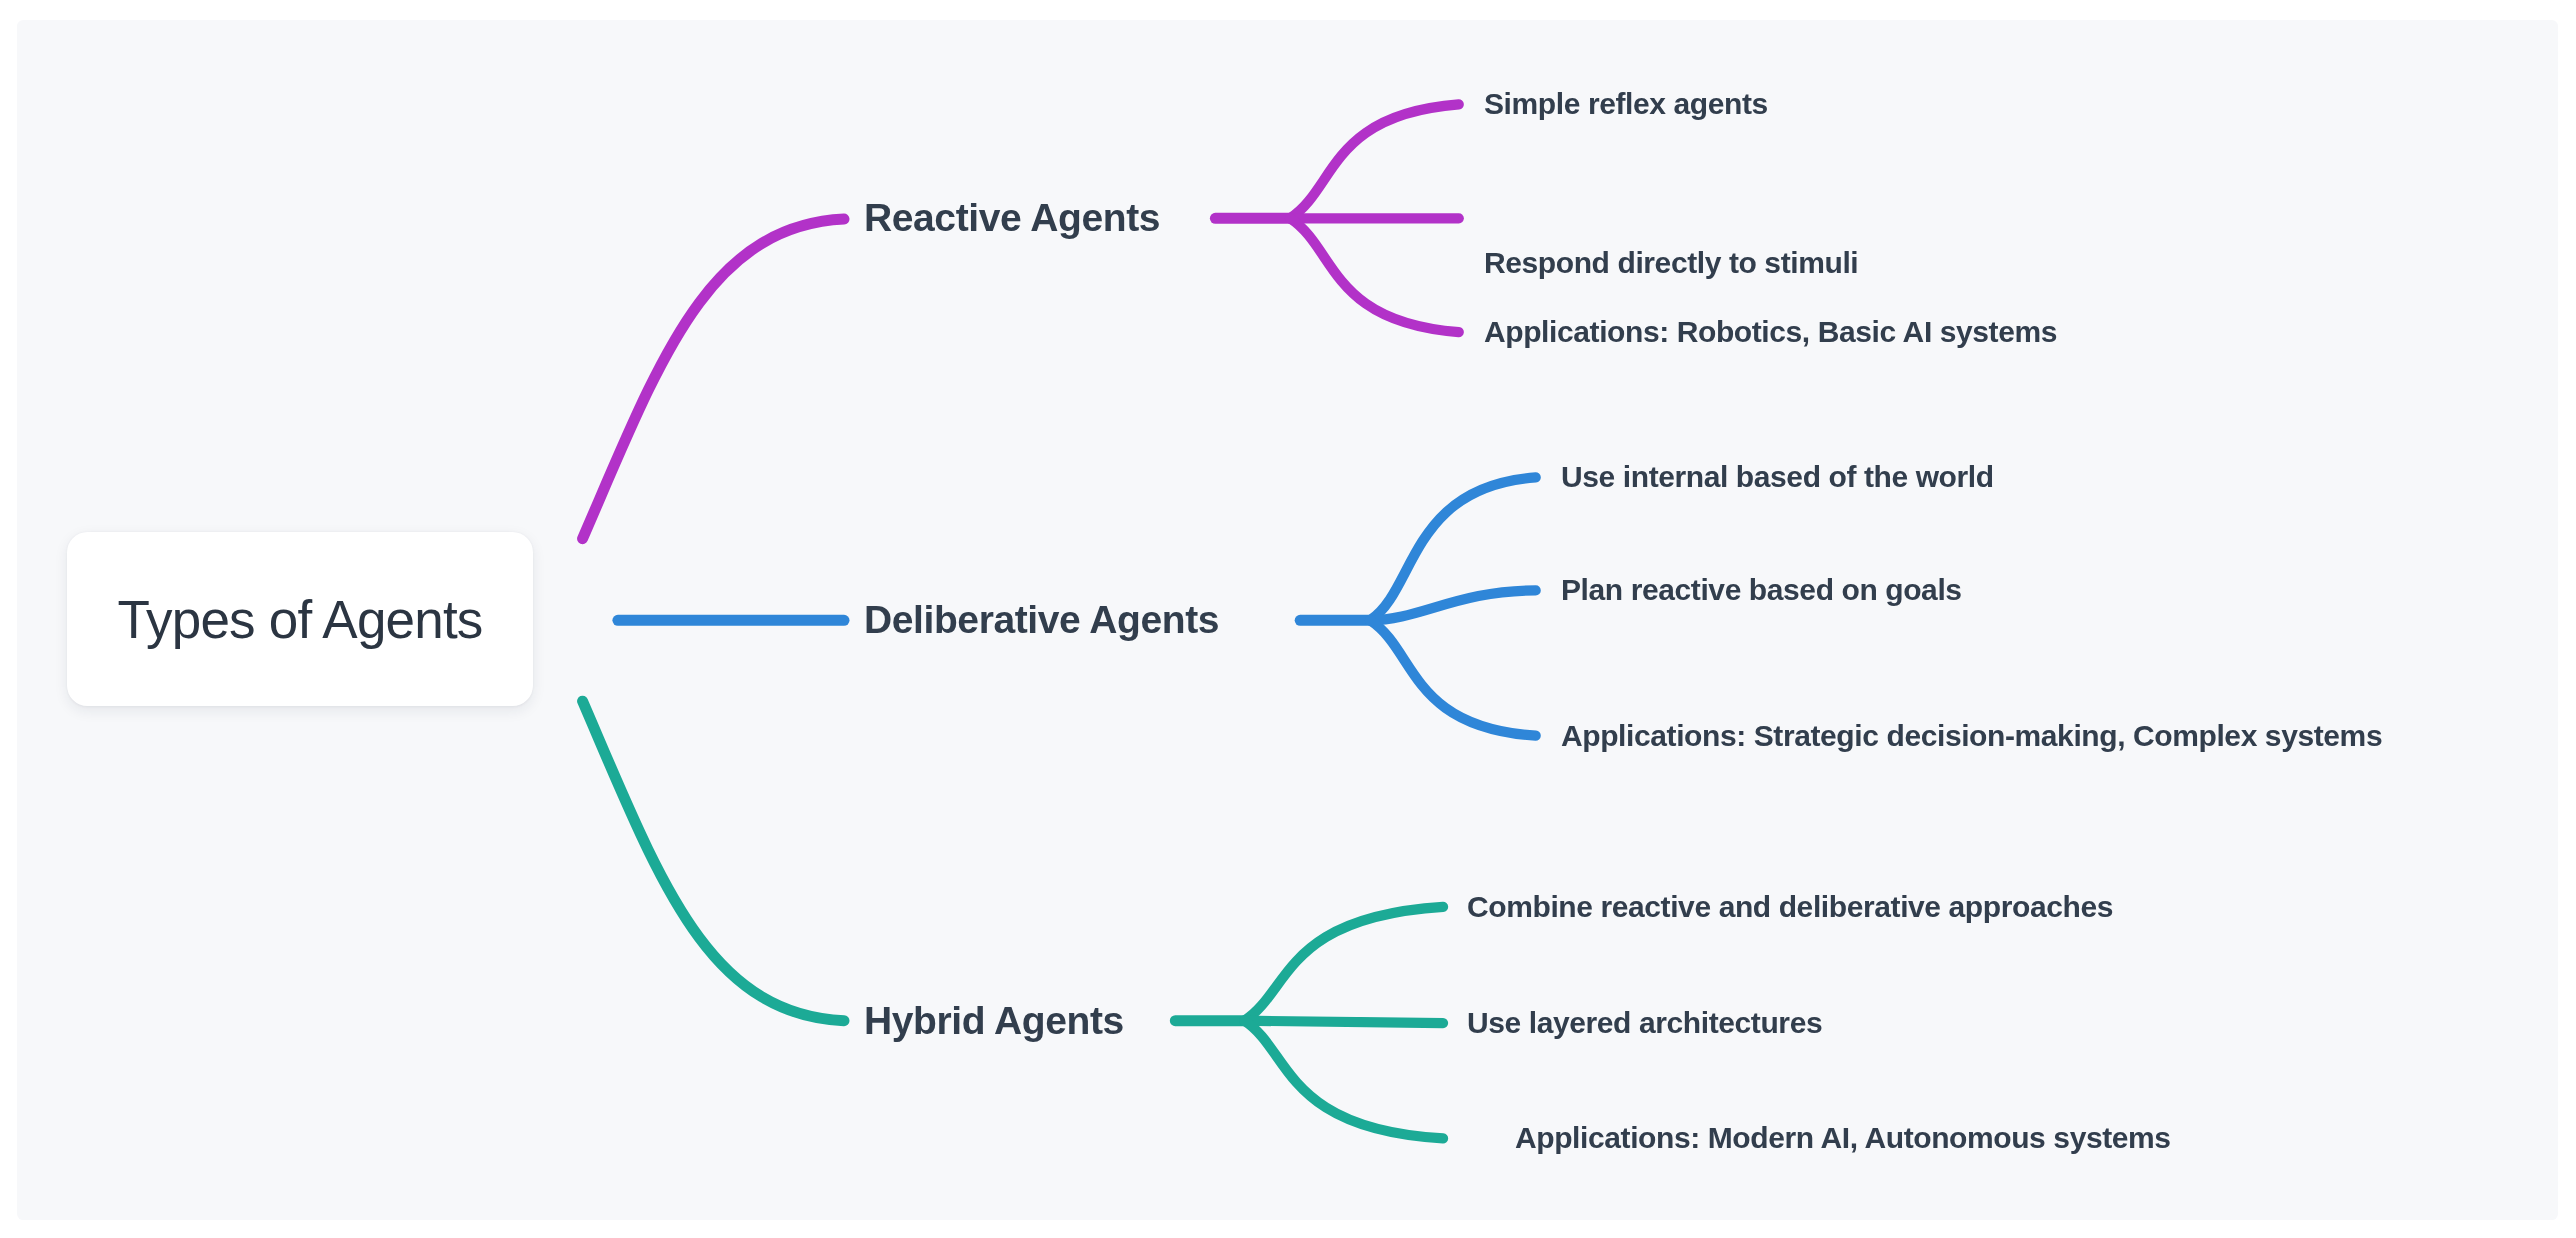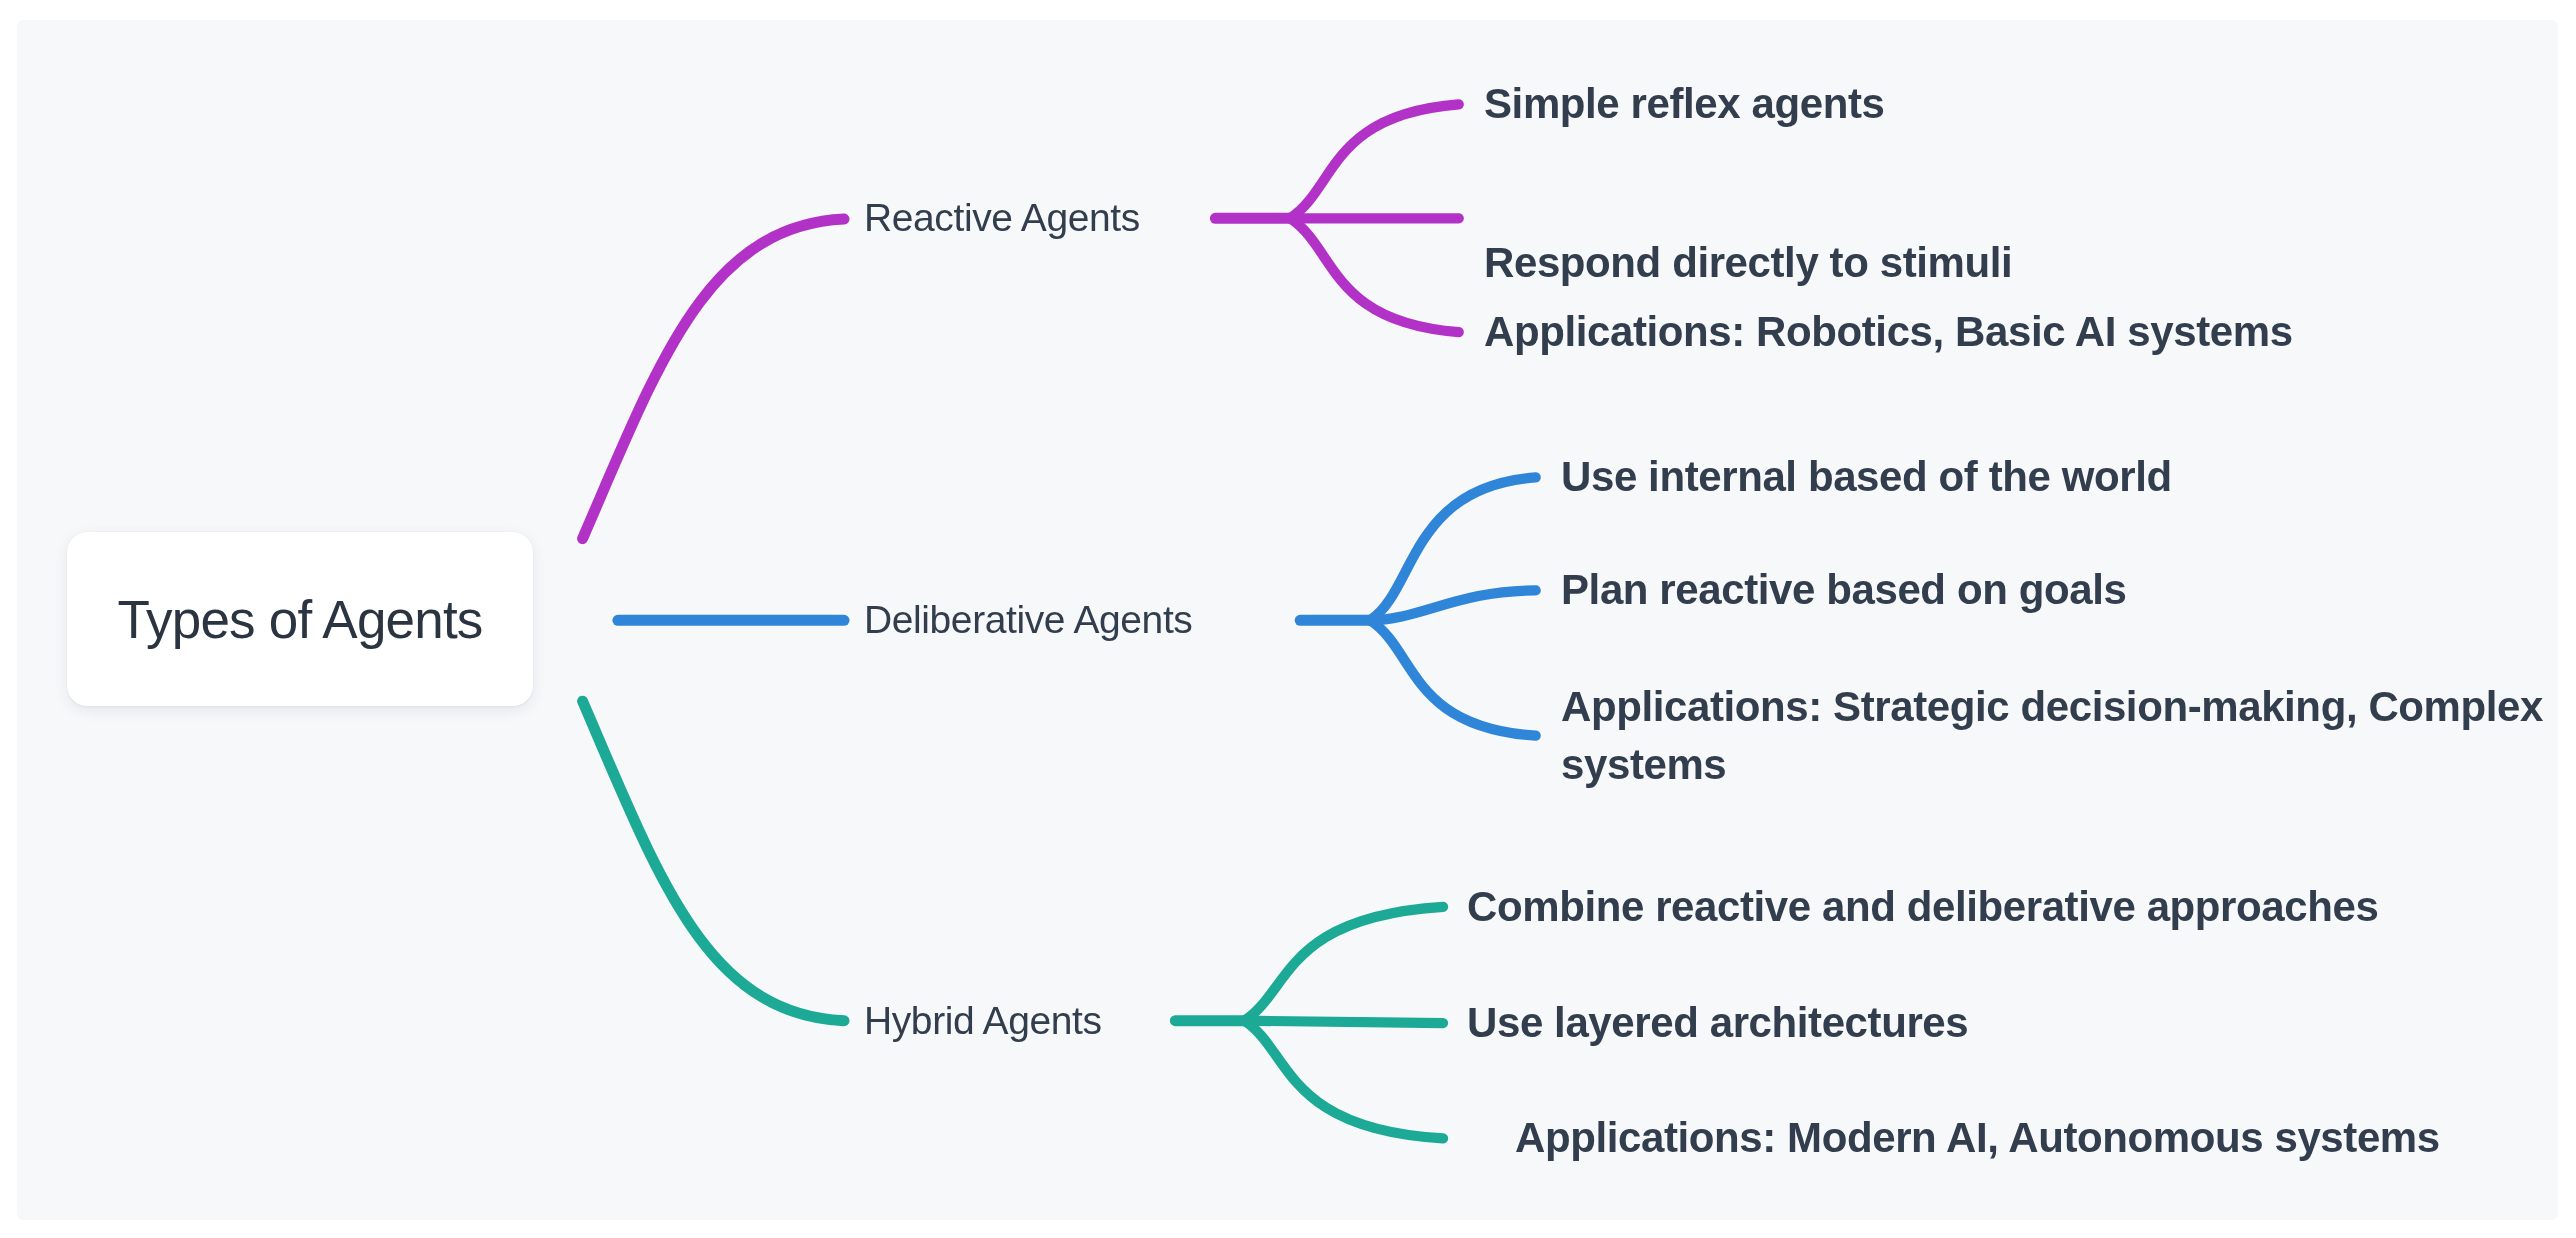--- a/index.html
+++ b/index.html
@@ -61,29 +61,29 @@
     font-size: 53px;
     font-weight: 400;
     color: var(--root_text, #2b3542);
     letter-spacing: -0.8px;
     white-space: nowrap;
   }
   .branch-label {
     position: absolute;
     transform: translateY(-50%);
     font-size: 39px;
-    font-weight: 400;
+    font-weight: 700;
     color: var(--text, #323e4d);
     letter-spacing: -0.4px;
     white-space: nowrap;
   }
   .leaf-label {
     position: absolute;
     transform: translateY(-50%);
-    font-size: 42px;
+    font-size: 30px;
     font-weight: 600;
     color: var(--text, #323e4d);
     letter-spacing: -0.4px;
     line-height: 1.38;
     white-space: nowrap;
   }
   .leaf-label.wrap {
     white-space: normal;
     width: 1044px;
   }

